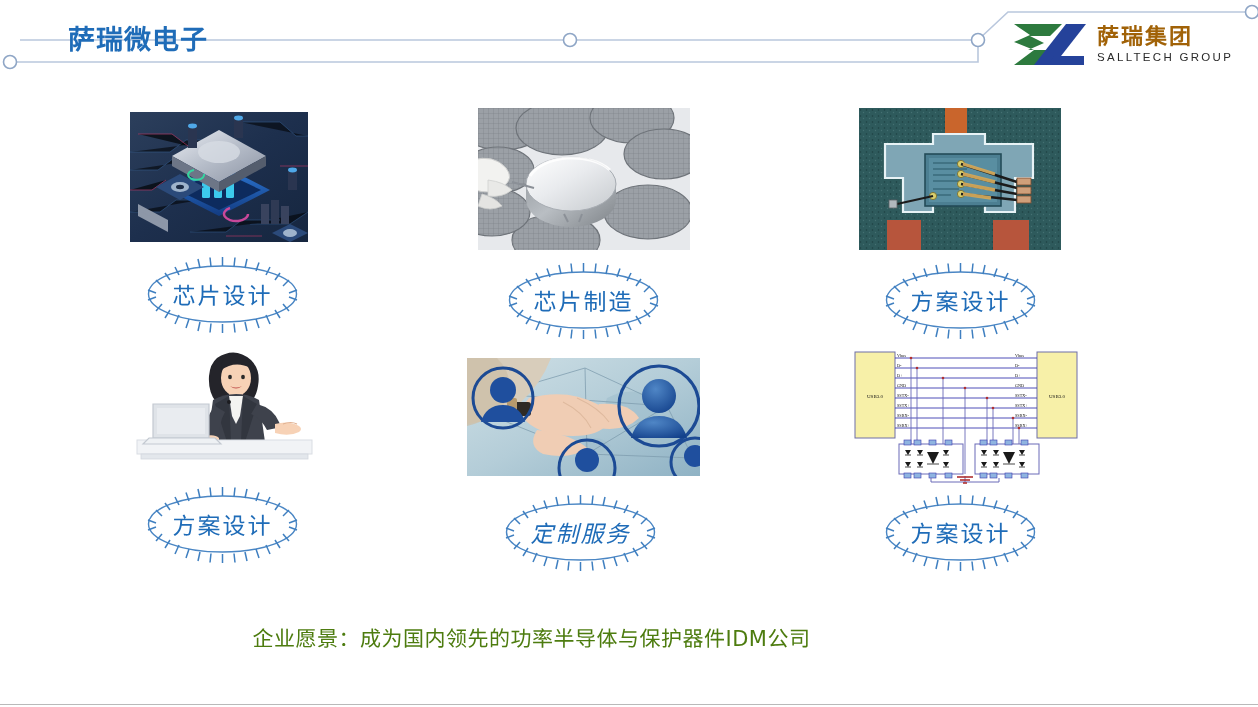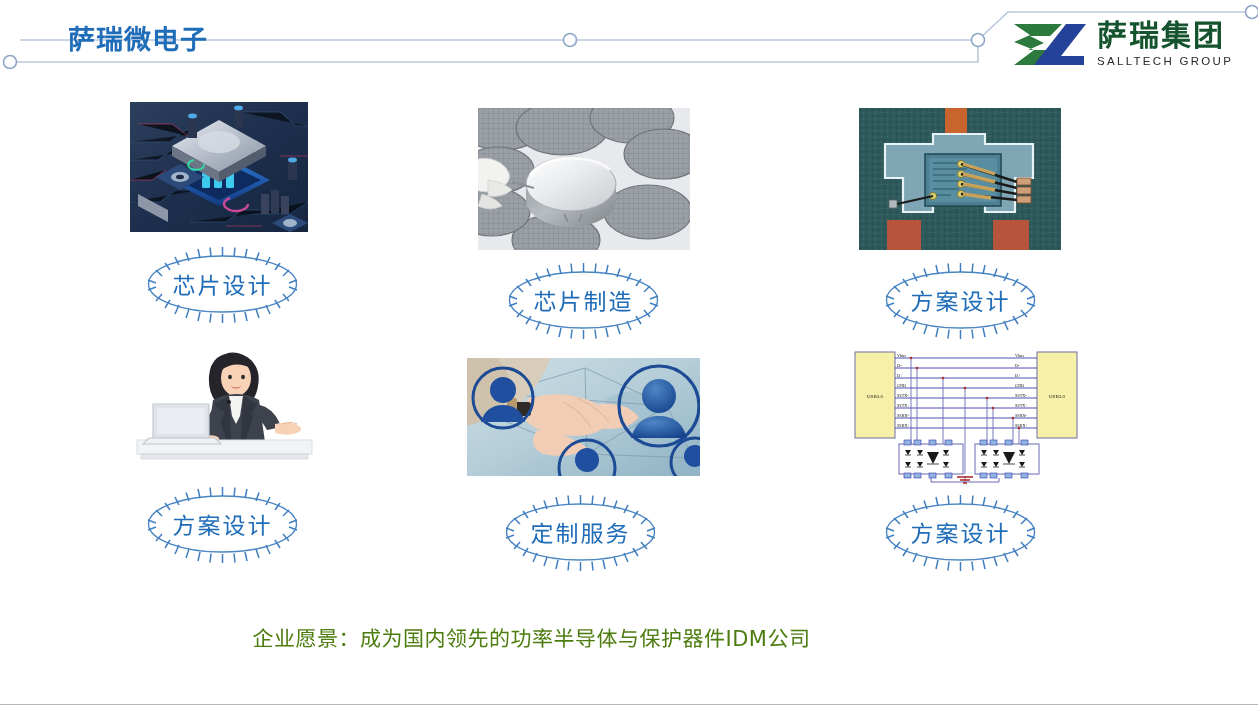--- a/index.html
+++ b/index.html
@@ -27,21 +27,21 @@
 
   
   .logo-wrap {
     position: absolute; left: 1010px; top: 18px;
     width: 240px; height: 52px;
     display: flex; align-items: center; gap: 9px;
   }
   .logo-mark { width: 78px; height: 45px; flex: none; }
   .logo-text { display: flex; flex-direction: column; justify-content: center; }
   .logo-cn {
-    font-size: 30px; font-weight: bold; color: #14532d;
+    font-size: 22px; font-weight: bold; color: #a16207;
     letter-spacing: 2px; line-height: 1.05;
     font-family: "DejaVu Sans", "Liberation Sans", sans-serif;
   }
   .logo-en {
     font-size: 11.5px; color: #2a2a2a; letter-spacing: 2.3px;
     line-height: 1.1; margin-top: 3px;
   }
 
   
   .grid {
@@ -113,21 +113,21 @@
     </svg>
     <div class="logo-text">
       <div class="logo-cn">萨瑞集团</div>
       <div class="logo-en">SALLTECH GROUP</div>
     </div>
   </div>
 </div>
 
 <div class="grid">
 
-  <div class="cell" style="left:130px; top:6px; width:180px; height:226px;">
+  <div class="cell" style="left:130px; top:16px; width:180px; height:226px;">
     <div class="thumb" style="left:0; top:0; width:178px; height:130px;">
       <svg class="raster" viewBox="0 0 178 130" preserveAspectRatio="none">
         <defs>
           <linearGradient id="pcbBg" x1="0" y1="0" x2="1" y2="1">
             <stop offset="0" stop-color="#2c3f5c"></stop>
               <stop offset="0.5" stop-color="#1d2f4d"></stop>
             <stop offset="1" stop-color="#16263f"></stop>
           </linearGradient>
           <linearGradient id="chipTop" x1="0" y1="0" x2="1" y2="1">
             <stop offset="0" stop-color="#e9ecf2"></stop>
@@ -496,21 +496,21 @@
         <g>
           <circle cx="120" cy="110" r="28" fill="none" stroke="#1c4a94" stroke-width="3"></circle>
           <circle cx="120" cy="102" r="12" fill="#1f4f9e"></circle>
         </g>
         <g>
           <circle cx="228" cy="104" r="24" fill="none" stroke="#1c4a94" stroke-width="3"></circle>
           <circle cx="228" cy="98" r="11" fill="#1f4f9e"></circle>
         </g>
       </svg>
     </div>
-    <div class="label-ellipse" style="left:18px; top:148px; width:195px; height:80px;">
+    <div class="label-ellipse" style="left:18px; top:148px; width:195px; height:80px;font-style:italic;">
       <svg viewBox="0 0 195 80" width="195" height="80">
         <ellipse cx="97.5" cy="40" rx="74" ry="28" fill="none" stroke="#4a86c4" stroke-width="1.4"></ellipse>
         <g stroke="#3f7fc0" stroke-width="1.5">
             <use href="#ticks1"></use>
           </g>
       </svg>
       <div class="label-text">定制服务</div>
     </div>
   </div>
 

